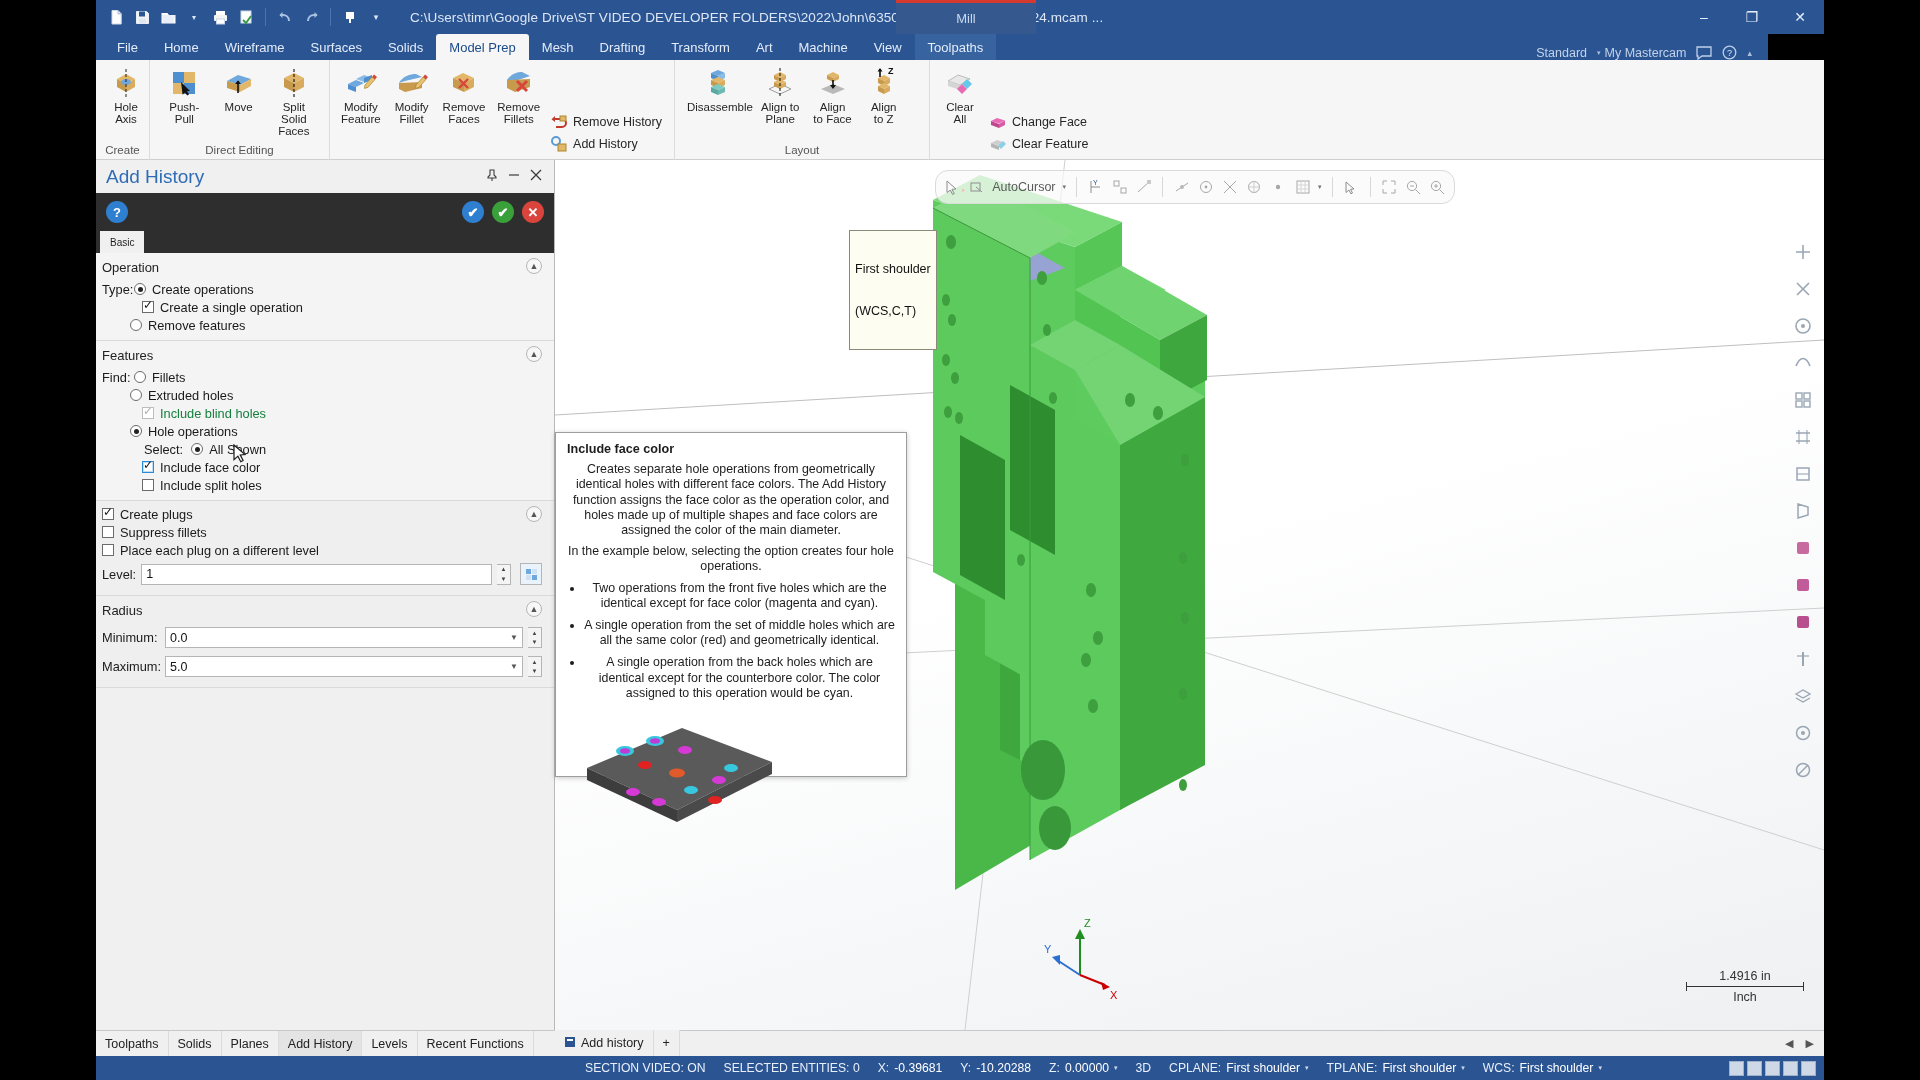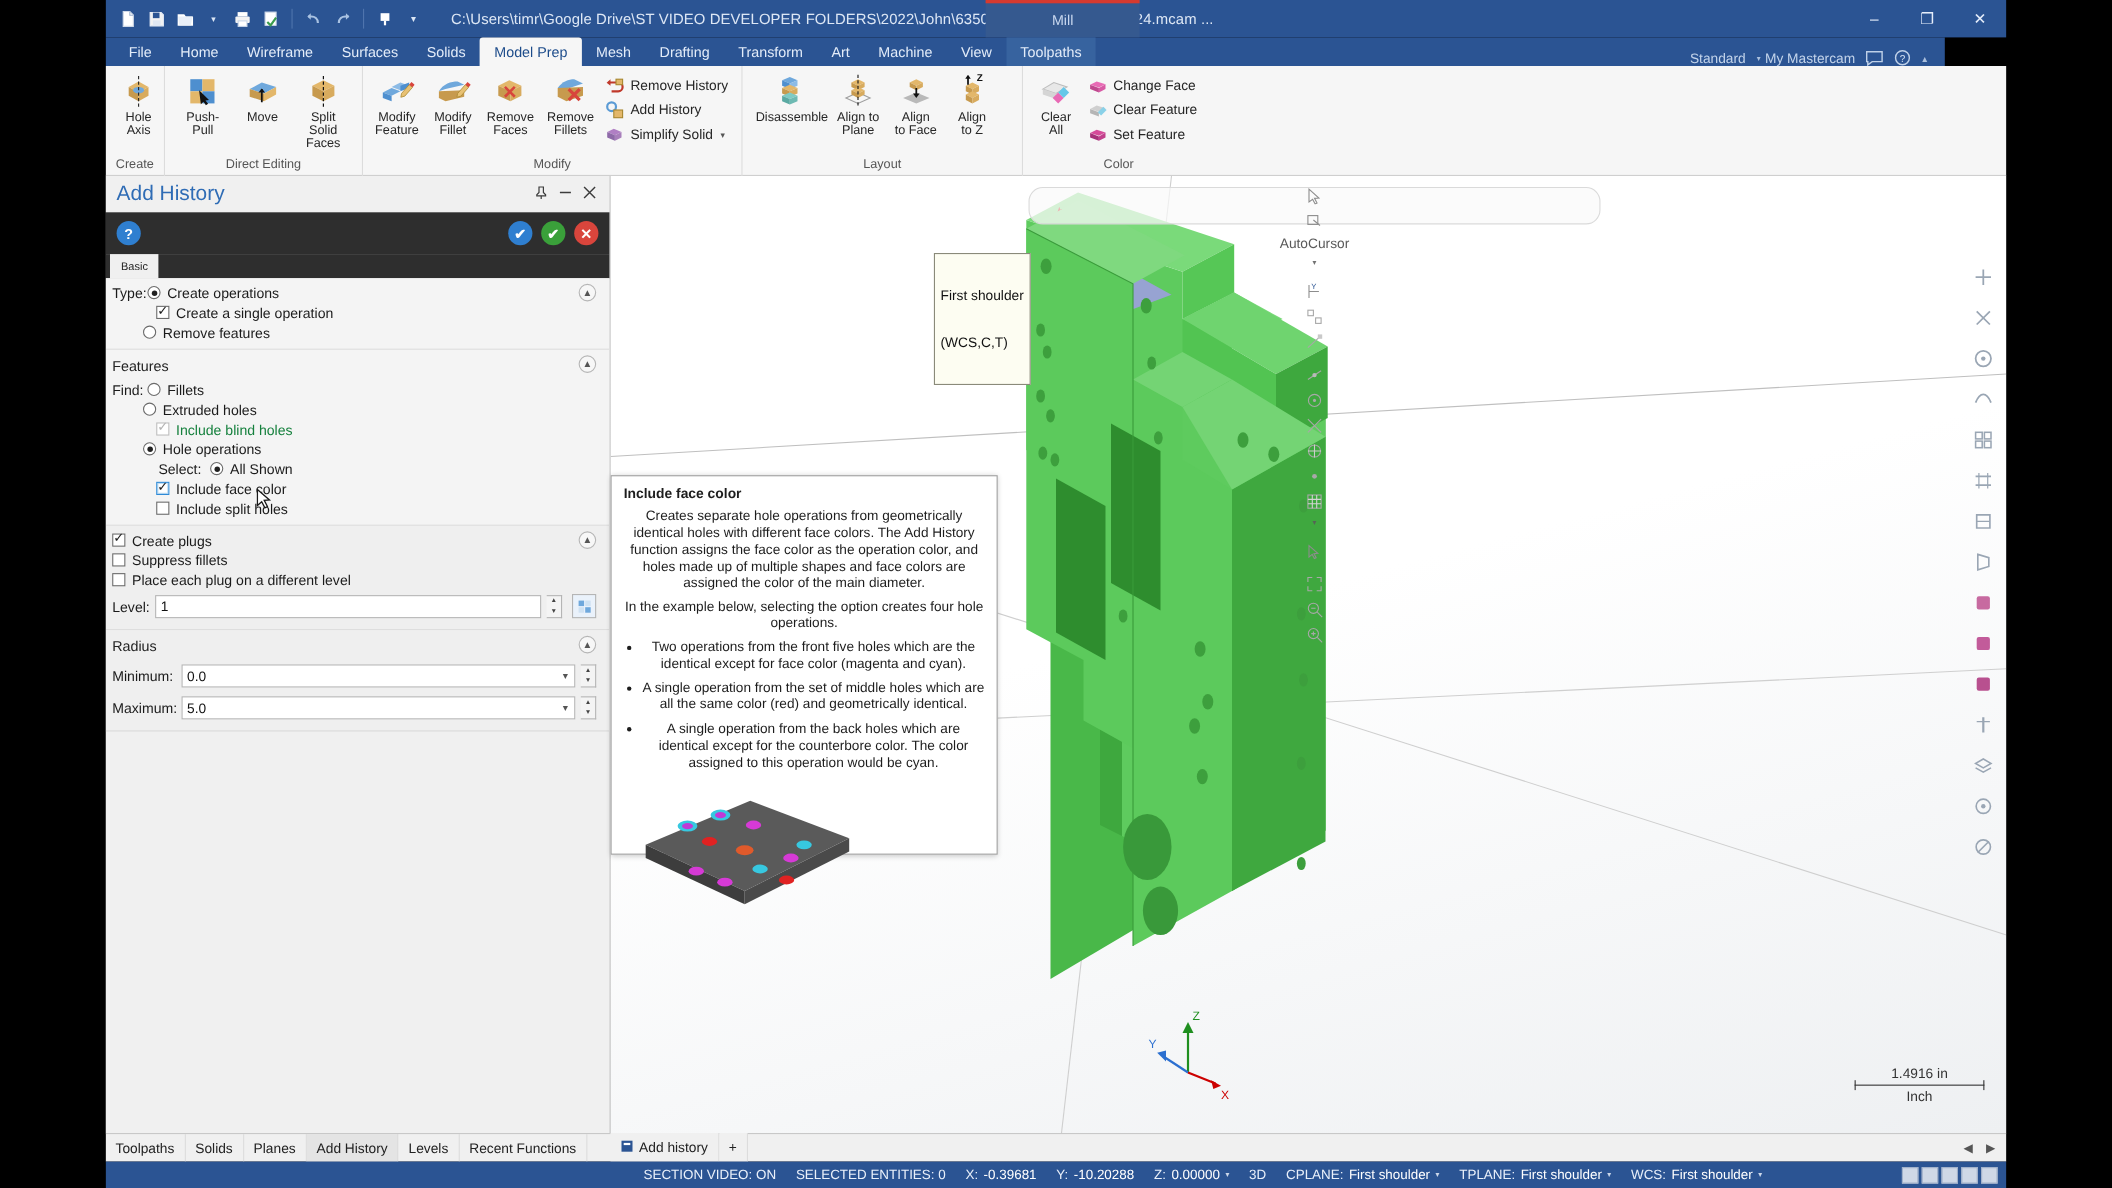--- a/index.html
+++ b/index.html
@@ -73,21 +73,21 @@
   .rgroup .gname { height:17px; font-size:11.5px; color:#555; text-align:center; line-height:15px; }
   .rgroup + .rgroup { border-left:1px solid #dcdcdc; }
   .big-btn {
     width:auto; min-width:48px; padding:2px 6px;
     display:flex; flex-direction:column; align-items:center; gap:2px;
     font-size:11.5px; color:#262626; text-align:center; line-height:12px;
     border-radius:2px;
   }
   .big-btn .lbl { max-width:60px; }
   .ico { width:32px; height:32px; display:block; }
-  .small-col { display:flex; flex-direction:column; justify-content:flex-start; gap:0; padding-top:2px; }
+  .small-col { display:flex; flex-direction:column; justify-content:flex-start; gap:0; padding-top:2px;margin-top:44px; }
   .small-btn { display:flex; align-items:center; gap:5px; font-size:12.5px; padding:2px 6px 2px 3px; color:#262626; border-radius:2px; white-space:nowrap;}
   .ico16 { width:18px; height:18px; display:block; flex:0 0 auto; }
   .caret { font-size:8px; color:#555; margin-left:2px; }
 
   
   .panel {
     position:absolute; left:96px; top:160px; width:459px; height:870px;
     background:#f0f0f0; border-right:1px solid #b9b9b9;
     display:flex; flex-direction:column;
   }
@@ -144,21 +144,21 @@
   .gfx {
     position:absolute; left:555px; top:160px; width:1269px; height:870px;
     background:linear-gradient(180deg,#ffffff 0%, #fdfdfd 40%, #f3f3f3 100%);
     overflow:hidden;
   }
   .gfx-grad{ position:absolute; inset:0; background:linear-gradient(165deg,#ffffff 0%,#ffffff 45%,#eef0f2 100%); }
   .floating-bar {
     position:absolute; left:380px; top:10px; width:520px; height:34px;
     background:rgba(250,250,250,.72); border:1px solid #dadada; border-radius:13px;
     display:flex; align-items:center; gap:7px; padding:0 8px;
-    font-size:12.5px; color:#5a5a5a;flex-direction:column;
+    font-size:12.5px; color:#5a5a5a;
   }
   .fb-ico { width:19px; height:19px; display:flex; align-items:center; justify-content:center; color:#8d8d8d; }
   .fb-sep { width:1px; height:20px; background:#d8d8d8; margin:0 3px; }
   .right-toolbar { position:absolute; right:4px; top:78px; width:34px; display:flex; flex-direction:column; gap:9px; align-items:center;}
   .rt-btn { width:28px; height:28px; border-radius:4px; display:flex; align-items:center; justify-content:center; }
   .rt-btn svg { display:block; }
   .label-tag {
     position:absolute; background:#fdfdf2; border:1px solid #8a8a7a;
     font-size:12.5px; color:#111; padding:3px 5px; line-height:14px; white-space:pre;
   }
@@ -580,20 +580,21 @@
       </div>
     </div>
 
     <div class="panel-tabs">
       <div class="ptab active">Basic</div>
     </div>
 
     <div class="panel-body">
 
       <div class="sect">
+        <div class="sect-title">Operation</div>
         <div class="sect-collapse">▲</div>
         <div class="row">
           <span class="lbl-left">Type:</span>
           <span class="radio on"></span>
           <span>Create operations</span>
         </div>
         <div class="row ind4">
           <span class="chk on"></span>
           <span>Create a single operation</span>
         </div>

